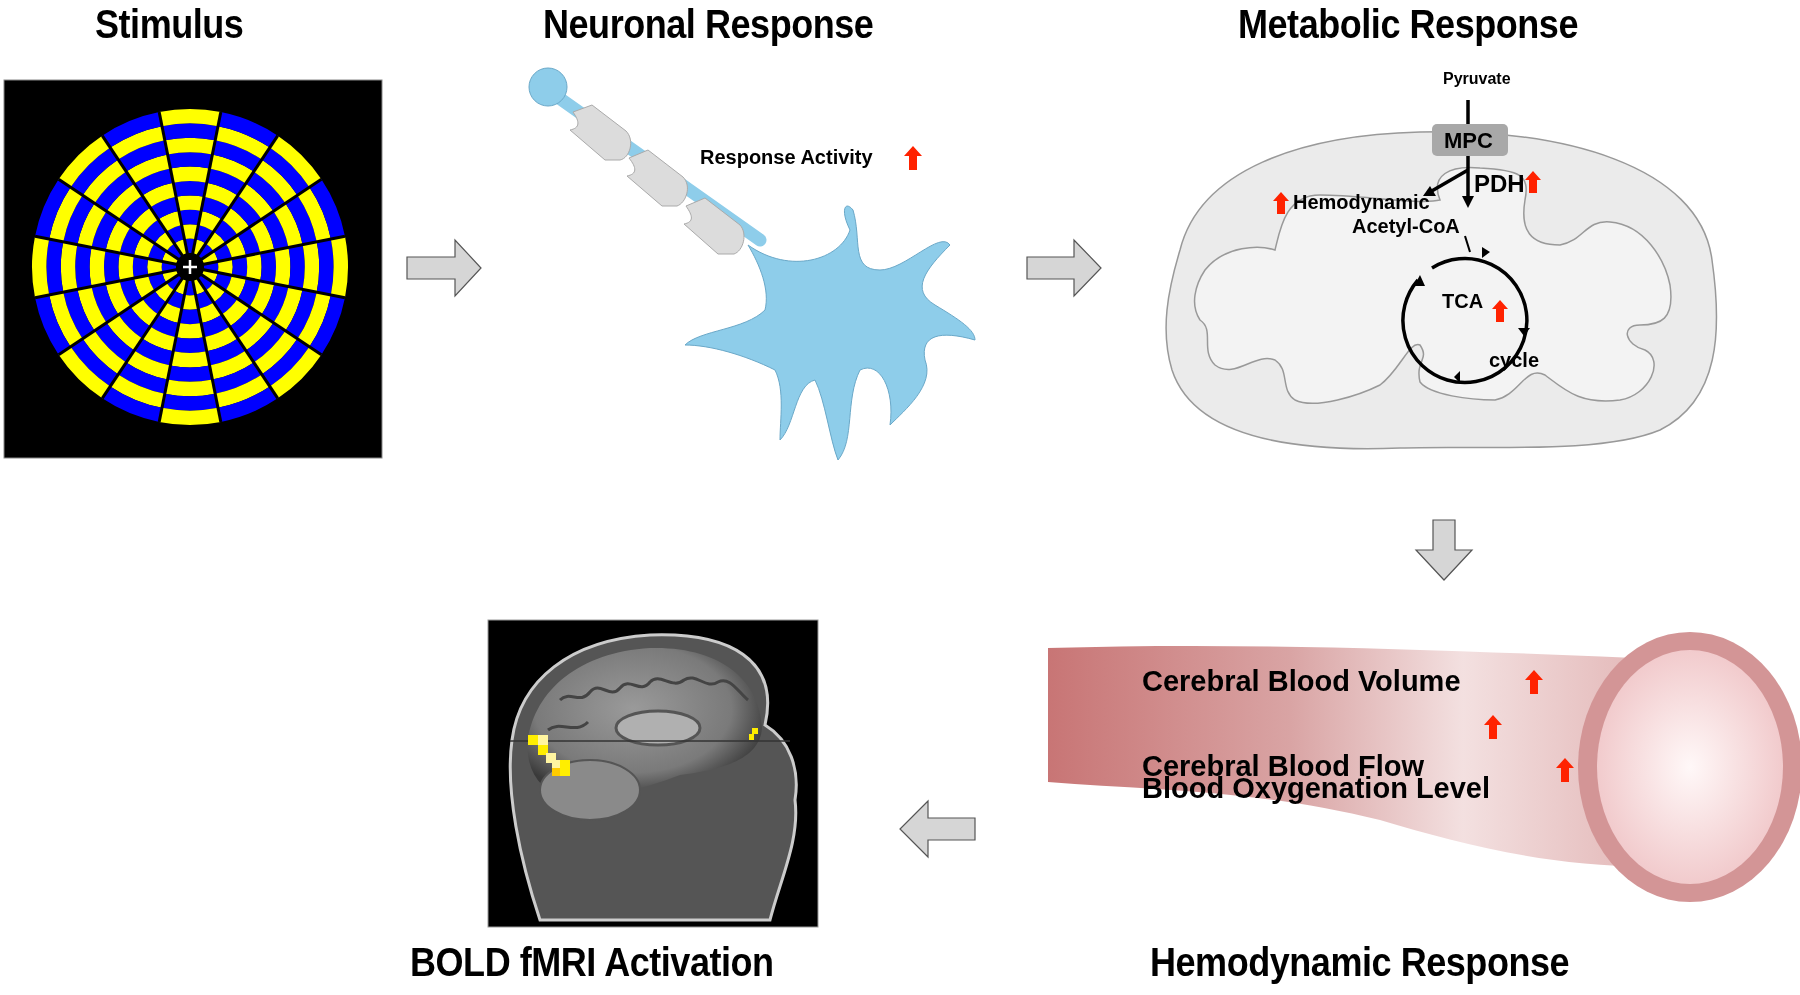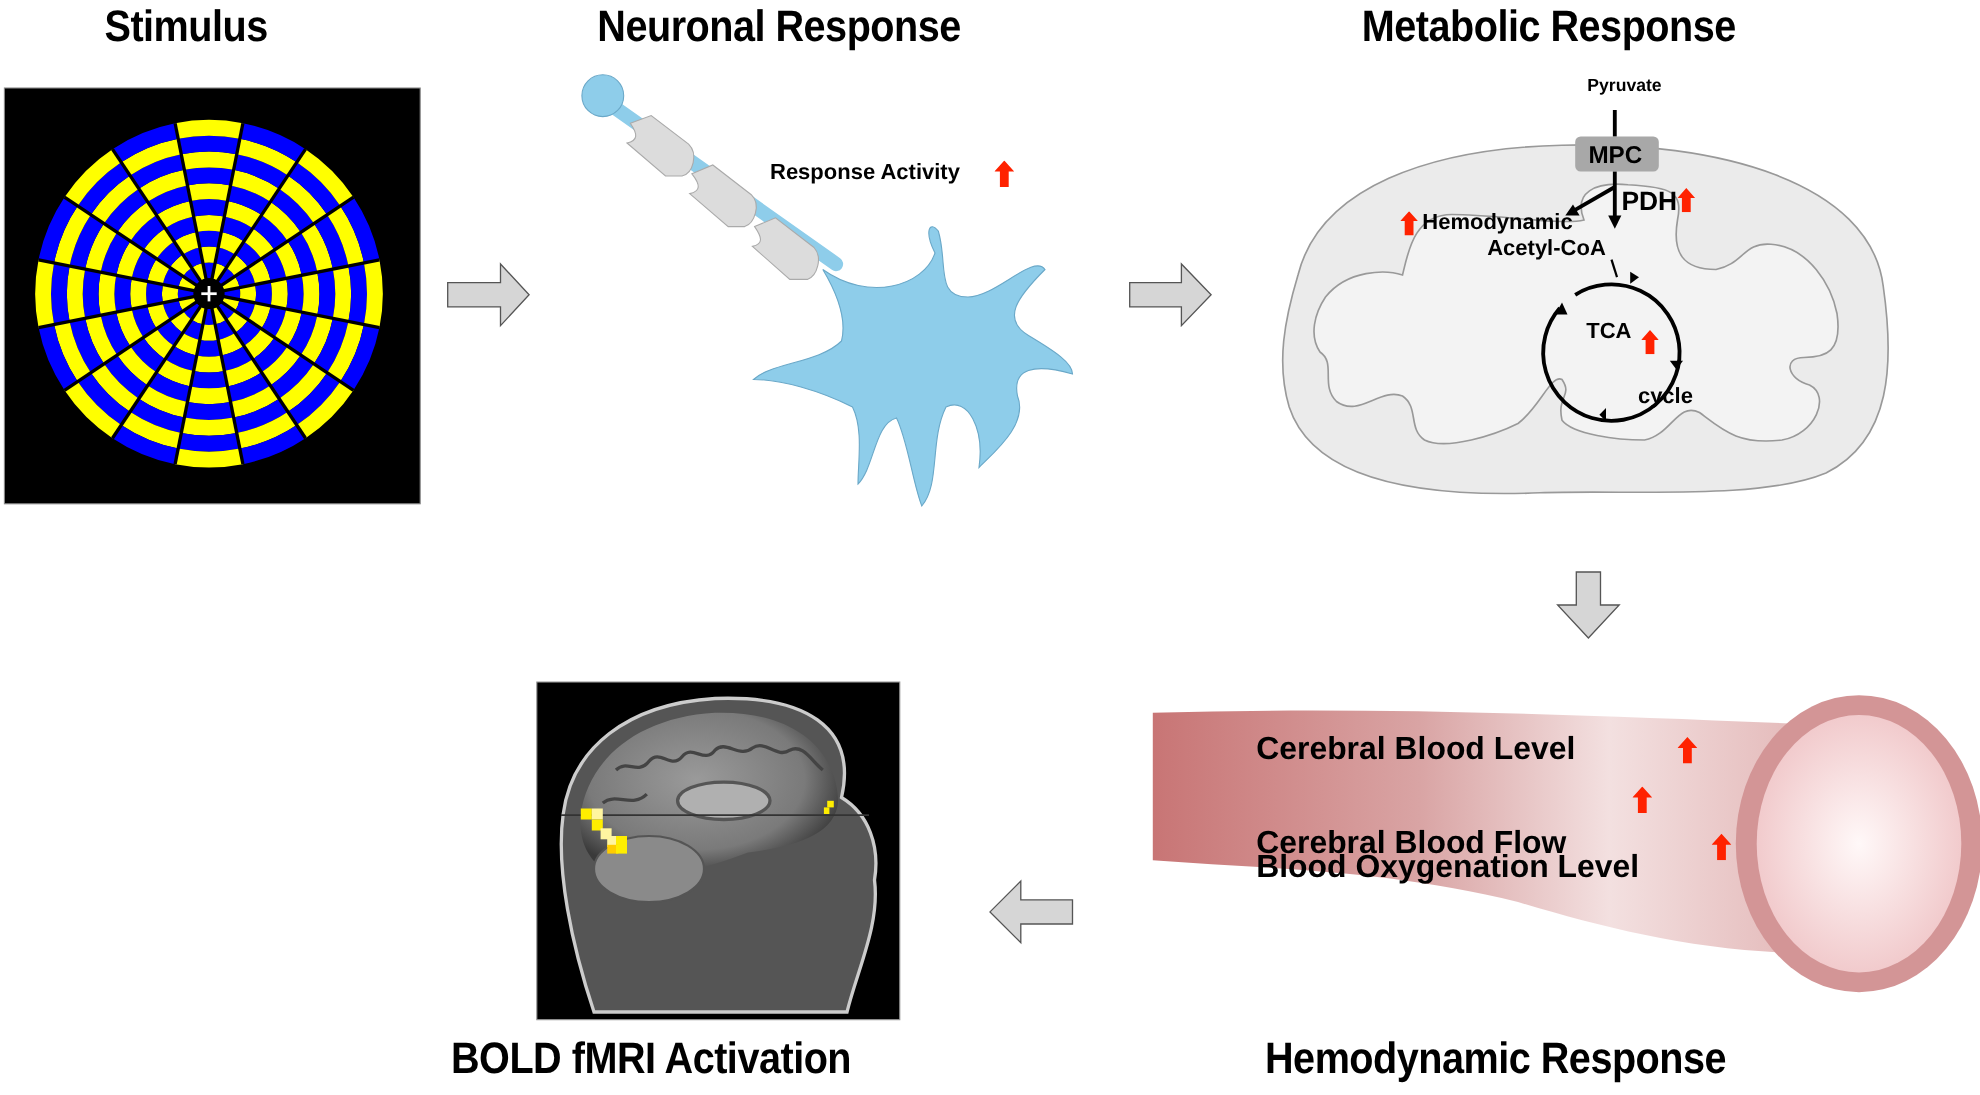--- a/index.html
+++ b/index.html
@@ -305,21 +305,21 @@
     </linearGradient>
     <radialGradient id="lumenGrad" cx="0.5" cy="0.5" r="0.55">
       <stop offset="0" stop-color="#fff8f8"></stop>
       <stop offset="1" stop-color="#f0c6c8"></stop>
     </radialGradient>
   </defs>
   <path d="M1048,648 C1250,642 1450,650 1680,660 L1740,860 C1600,880 1480,850 1380,820 C1260,790 1150,790 1048,782 Z" fill="url(#vesselGrad)"></path>
   <ellipse cx="1690" cy="767" rx="112" ry="135" fill="#d39596"></ellipse>
   <ellipse cx="1690" cy="767" rx="93" ry="117" fill="url(#lumenGrad)"></ellipse>
 </svg>
-<div class="vessel-text" style="left:1142px; top:665px;">Cerebral Blood Level</div>
+<div class="vessel-text" style="left:1142px; top:665px;">Cerebral Blood Volume</div>
 <svg class="up" width="18" height="24" style="left:1525px; top:670px;">
     <polygon points="9,0 18,10 13,10 13,24 5,24 5,10 0,10" fill="#ff2200"></polygon>
   </svg>
 <div class="vessel-text" style="left:1142px; top:710px;margin-top:40px;">Cerebral Blood Flow</div>
 <svg class="up" width="18" height="24" style="left:1484px; top:715px;">
     <polygon points="9,0 18,10 13,10 13,24 5,24 5,10 0,10" fill="#ff2200"></polygon>
   </svg>
 <div class="vessel-text" style="left:1142px; top:772px;text-align:right;">Blood Oxygenation Level</div>
 <svg class="up" width="18" height="24" style="left:1556px; top:758px;">
     <polygon points="9,0 18,10 13,10 13,24 5,24 5,10 0,10" fill="#ff2200"></polygon>

